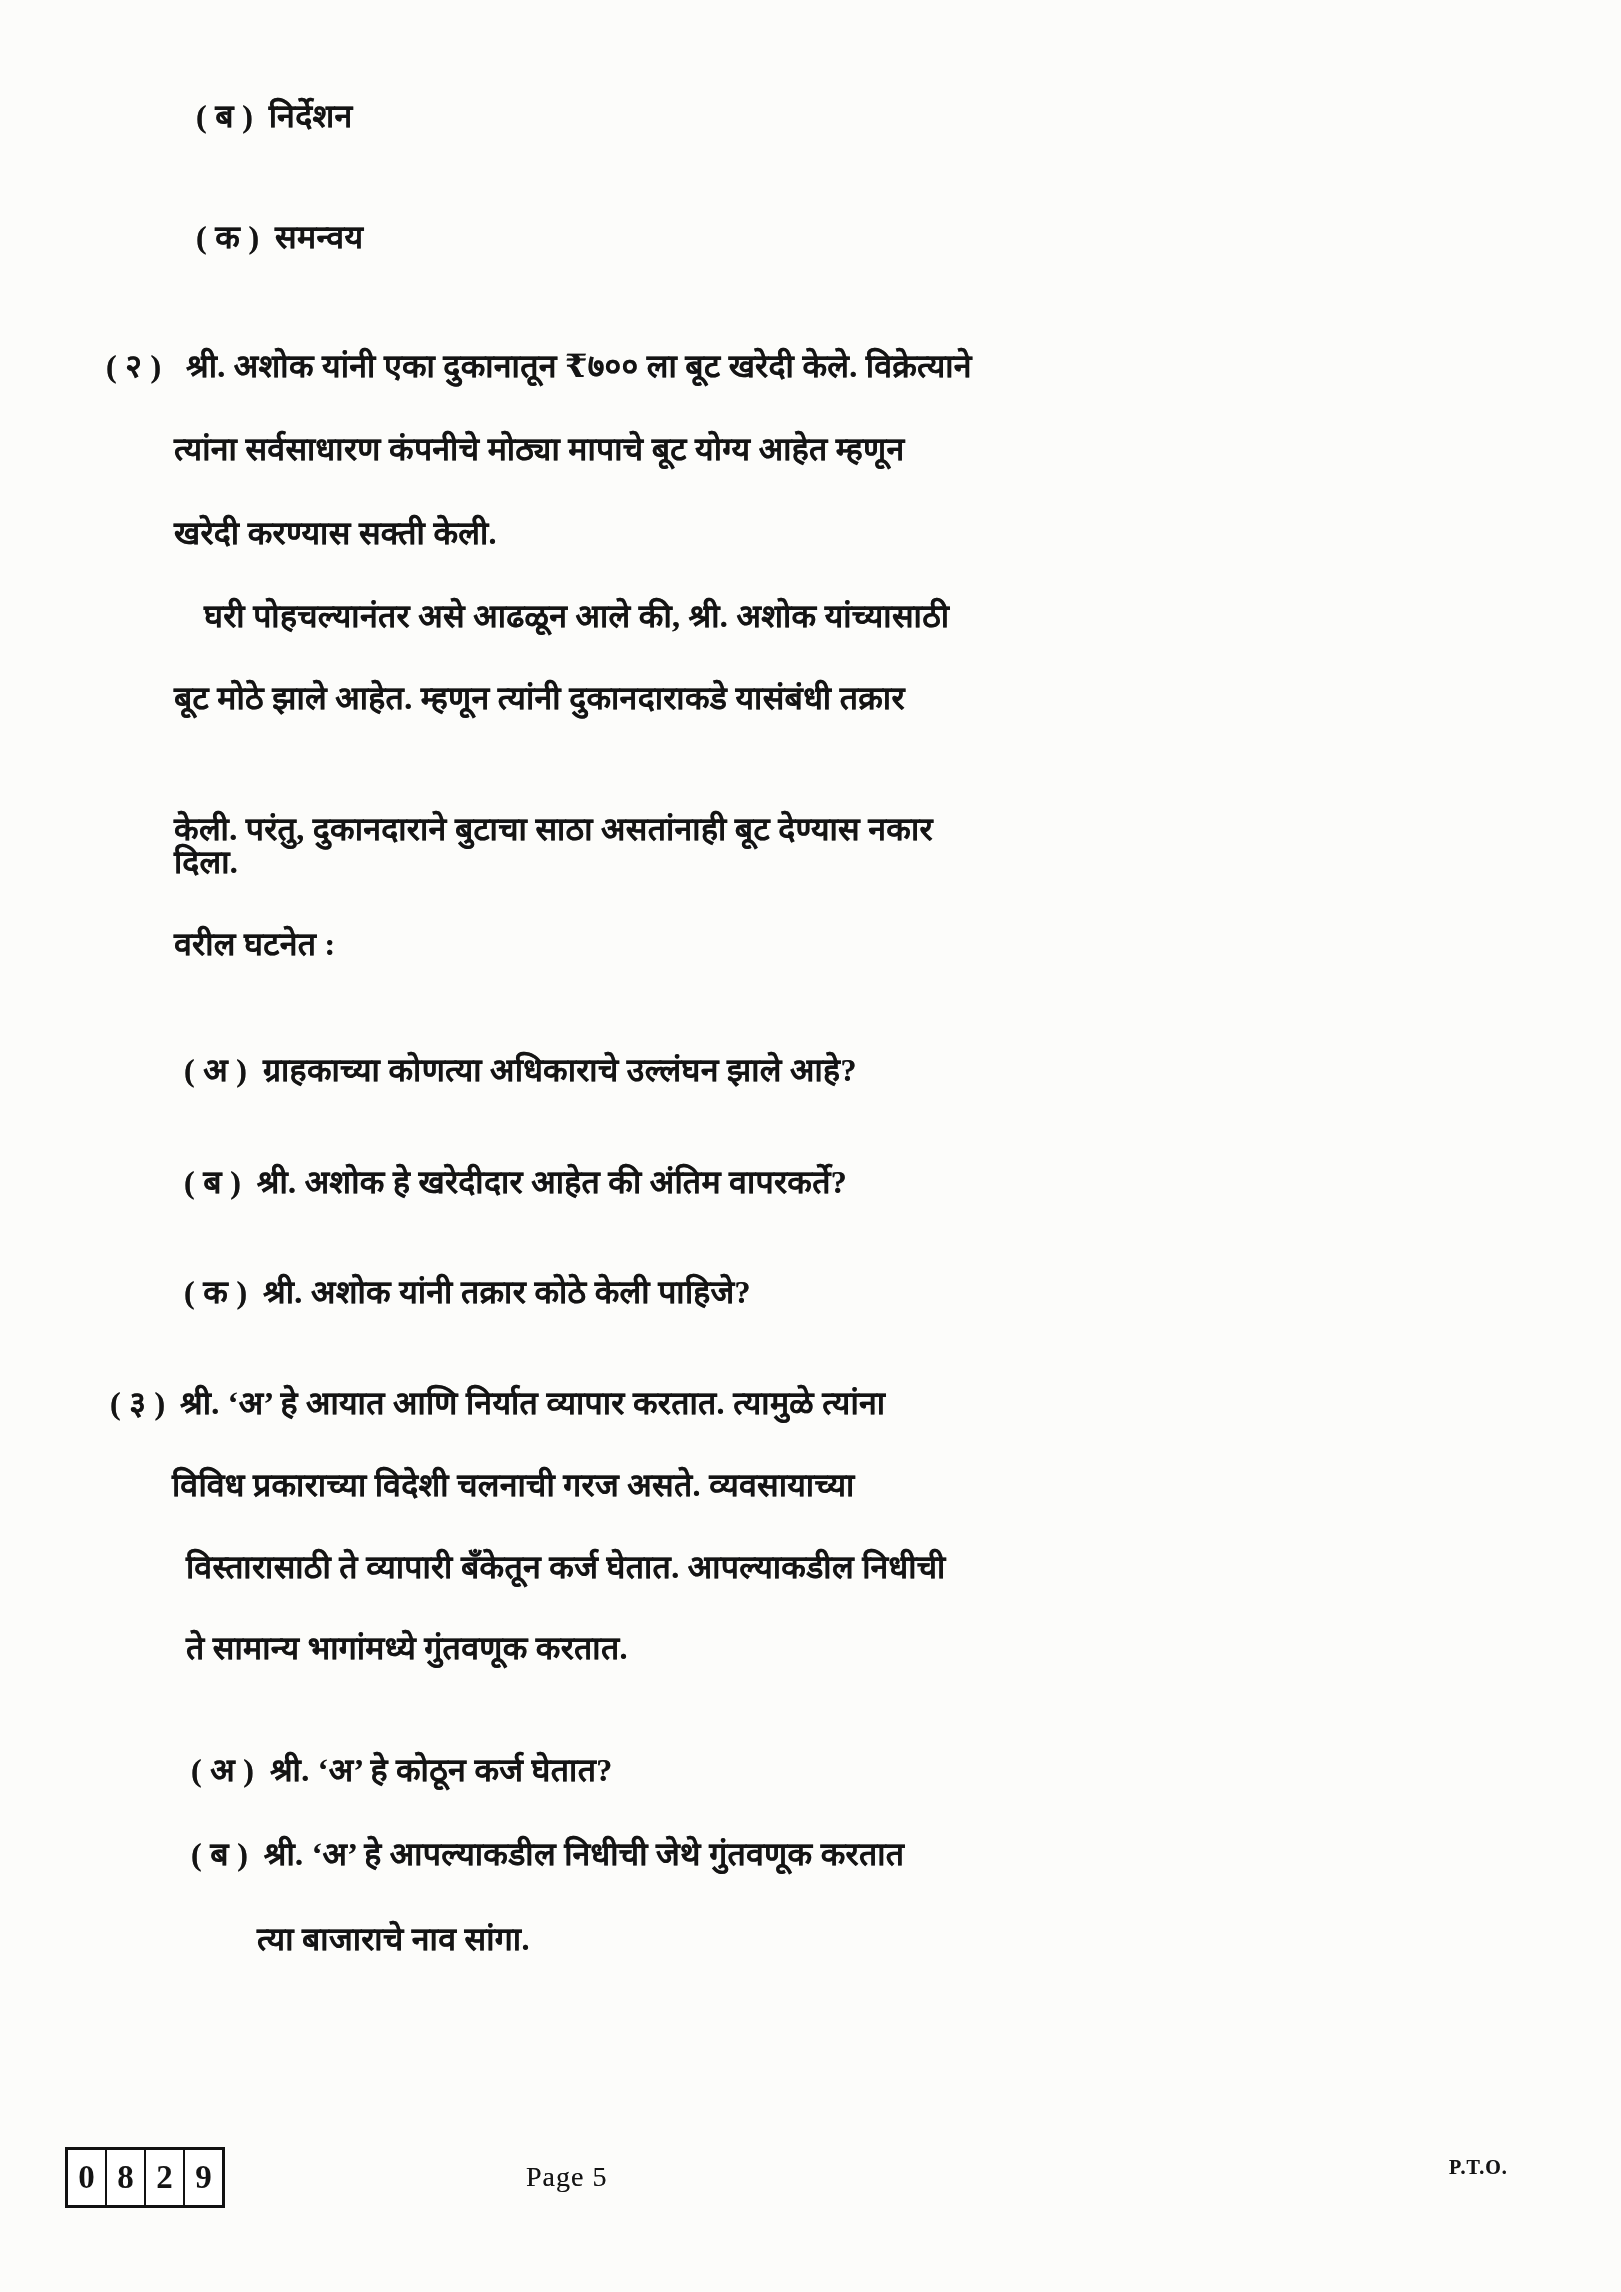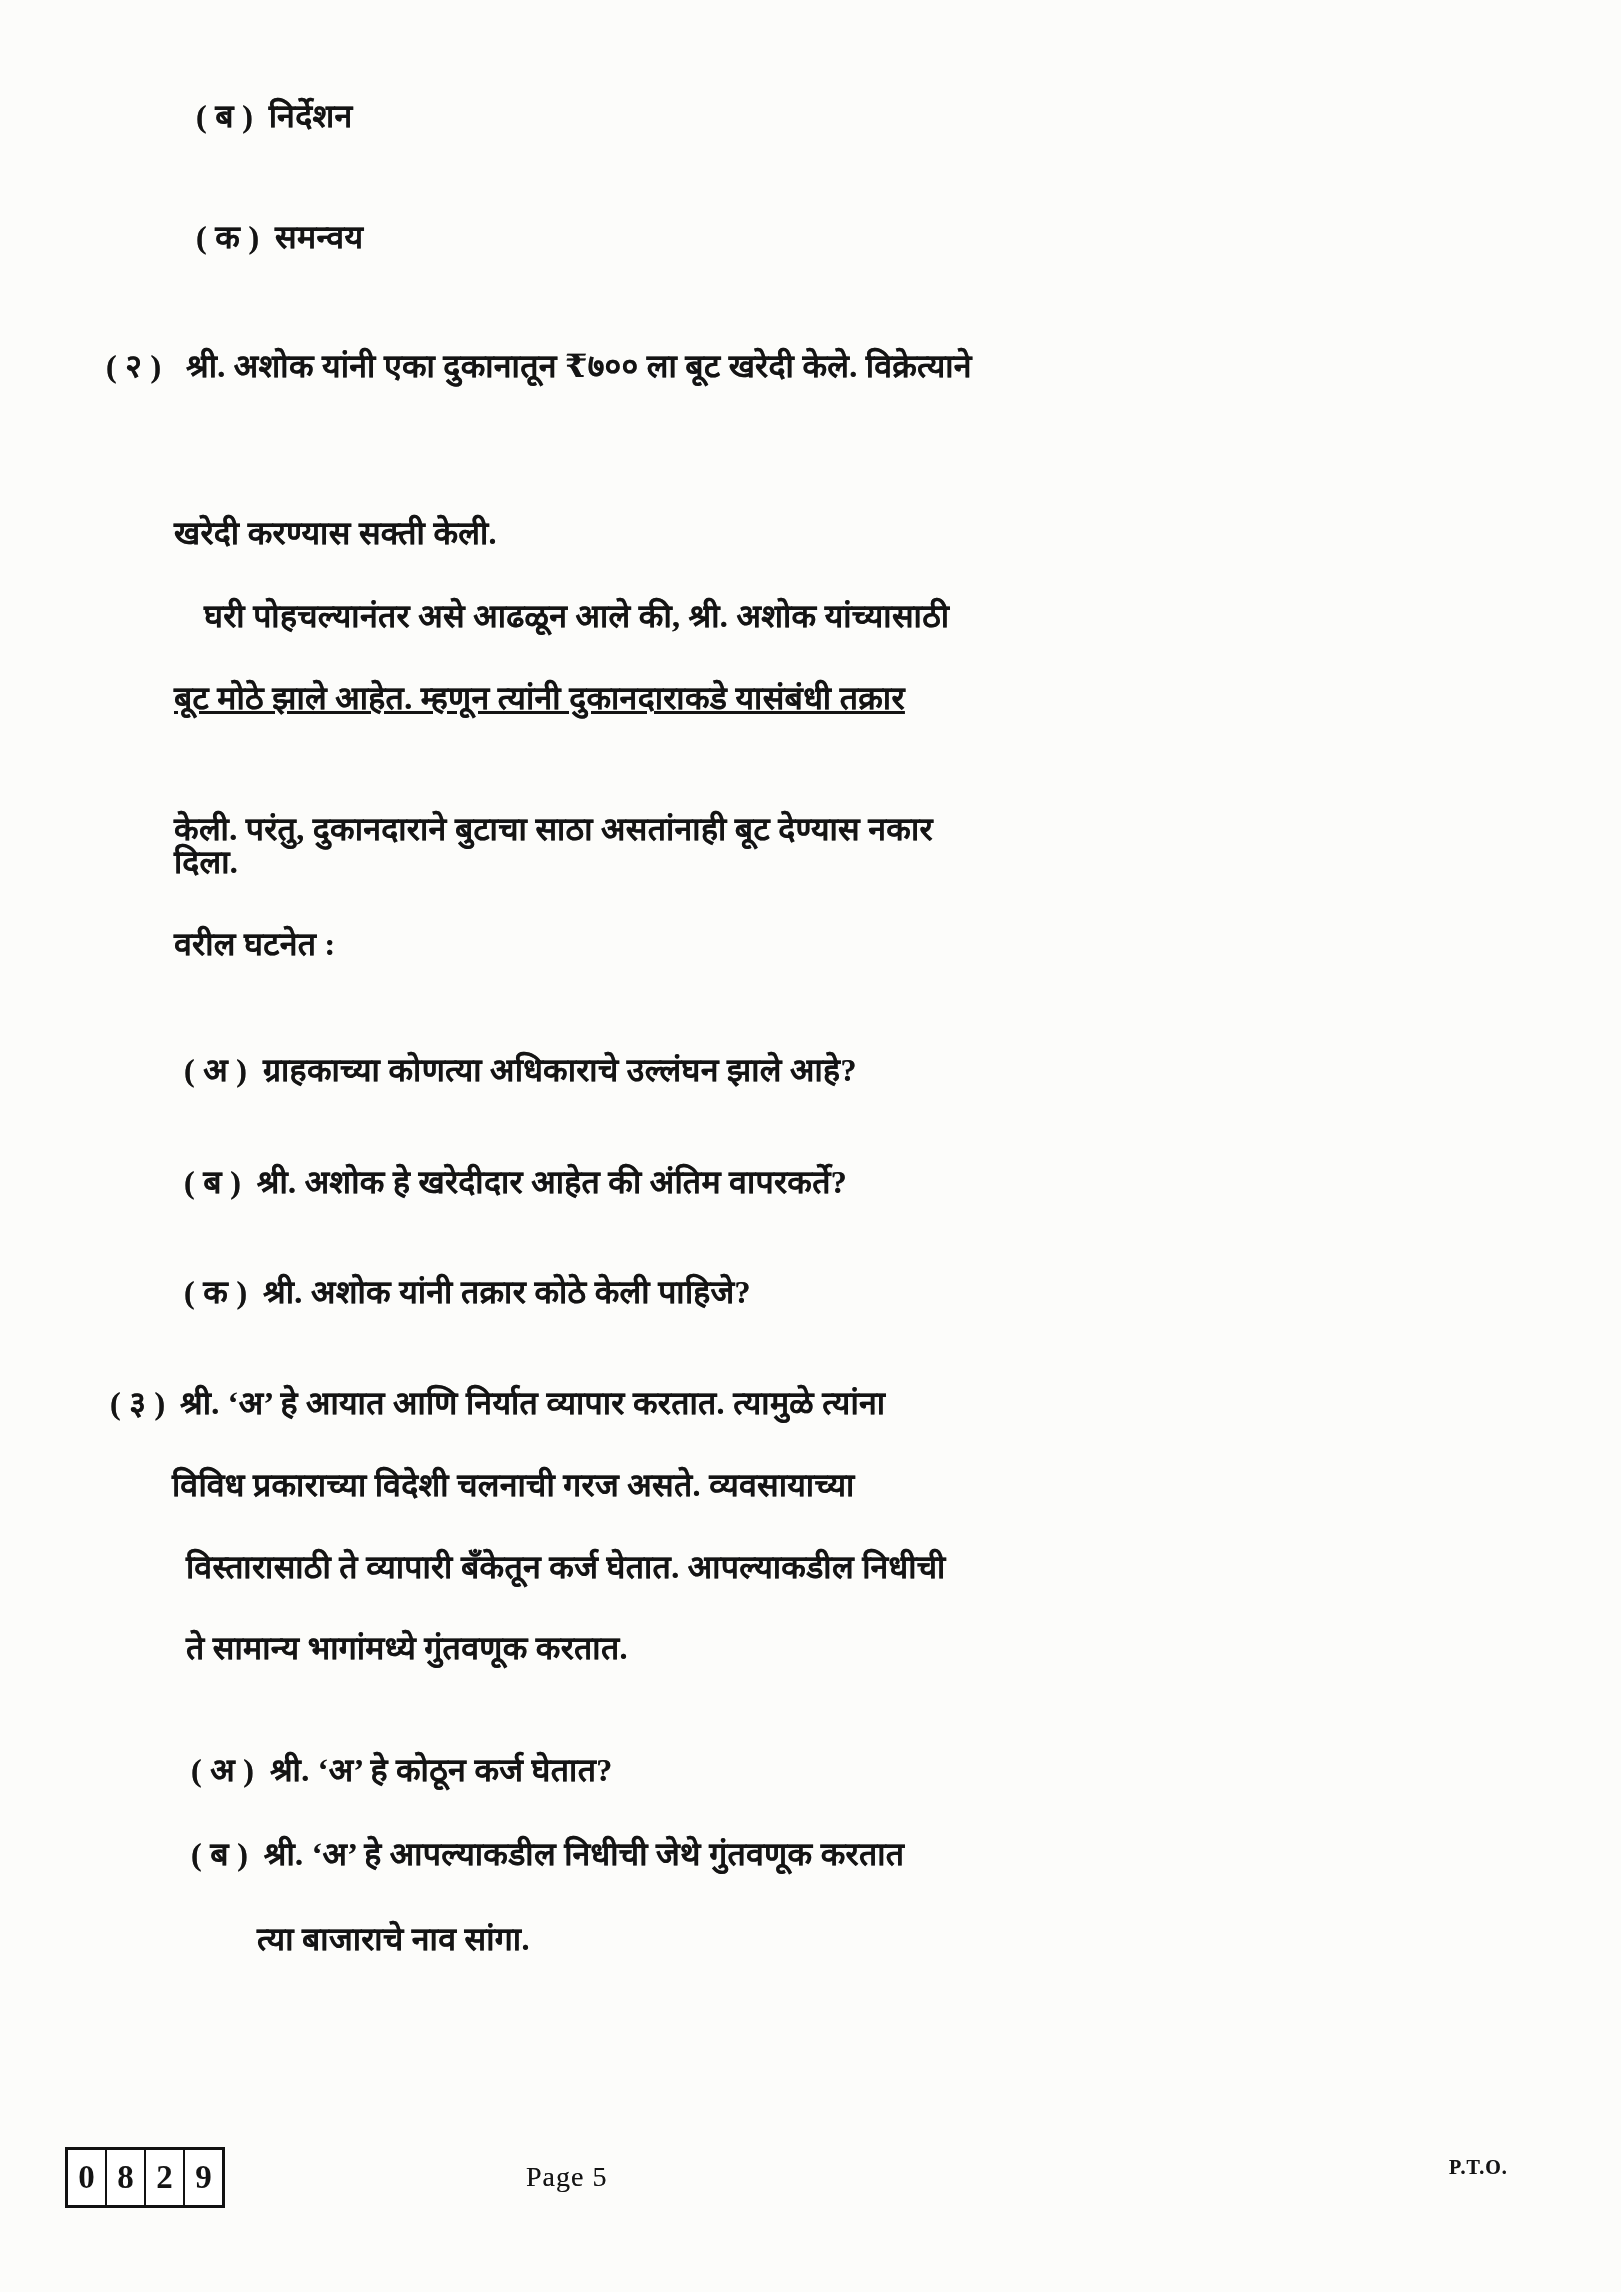--- a/index.html
+++ b/index.html
@@ -56,24 +56,25 @@
     <span class="mk">( ब )</span>
     <span>निर्देशन</span>
   </div>
   <div class="t row" style="left:196px;top:214px;">
     <span class="mk">( क )</span>
     <span>समन्वय</span>
   </div>
 
   <div class="t" style="left:106px;top:343px;">( २ )</div>
   <div class="t" style="left:168px;top:343px;margin-left:18px;">श्री. अशोक यांनी एका दुकानातून ₹७०० ला बूट खरेदी केले. विक्रेत्याने</div>
+  <div class="t" style="left:174px;top:426px;">त्यांना सर्वसाधारण कंपनीचे मोठ्या मापाचे बूट योग्य आहेत म्हणून</div>
   <div class="t" style="left:174px;top:510px;">खरेदी करण्यास सक्ती केली.</div>
 
   <div class="t" style="left:204px;top:593px;">घरी पोहचल्यानंतर असे आढळून आले की, श्री. अशोक यांच्यासाठी</div>
-  <div class="t" style="left:174px;top:675px;text-decoration:underline;">बूट मोठे झाले आहेत. म्हणून त्यांनी दुकानदाराकडे यासंबंधी तक्रार</div>
+  <div class="t" style="left:174px;top:675px;">बूट मोठे झाले आहेत. म्हणून त्यांनी दुकानदाराकडे यासंबंधी तक्रार</div>
   <div class="t" style="left:174px;top:758px;margin-top:48px;">केली. परंतु, दुकानदाराने बुटाचा साठा असतांनाही बूट देण्यास नकार</div>
   <div class="t" style="left:174px;top:839px;">दिला.</div>
 
   <div class="t" style="left:174px;top:921px;">वरील घटनेत :</div>
 
   <div class="t row" style="left:184px;top:1047px;">
     <span class="mk">( अ )</span>
     <span>ग्राहकाच्या कोणत्या अधिकाराचे उल्लंघन झाले आहे?</span>
   </div>
   <div class="t row" style="left:184px;top:1159px;">

